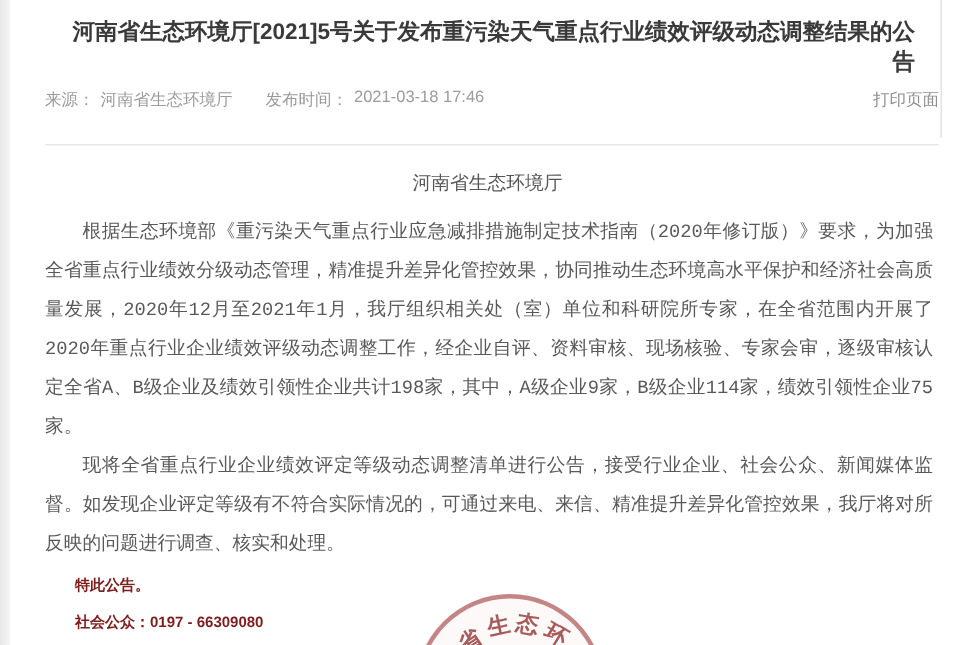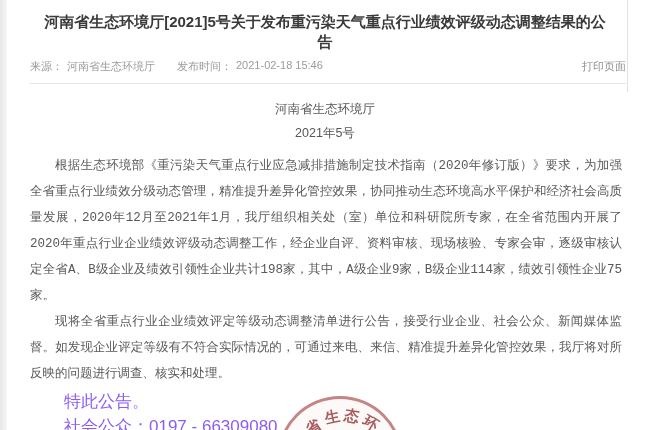--- a/index.html
+++ b/index.html
@@ -14,29 +14,29 @@
   .edge-strip-left {
     position: absolute; left: 0; top: 0; width: 7px; height: 430px;
     background: linear-gradient(to right, #e7e7e7, #f6f6f6);
   }
   .edge-line-right {
     position: absolute; right: 22px; top: 0; width: 1px; height: 92px;
     background: #e2e2e2;
   }
   .page-title {
     margin: 12px 40px 0 40px;
-    text-align: center;
+    text-align: right;
     font-size: 15px;
     font-weight: bold;
     color: #3a3a3a;
     line-height: 20px;
   }
   .meta-bar {
     margin: 7px 24px 0 30px;
-    padding-bottom: 9px;
+    padding-bottom: 22px;
     border-bottom: 1px solid #e6e6e6;
     font-size: 11px;
     color: #9b9b9b;
     display: flex;
     align-items: center;
   }
   .meta-left { display: flex; gap: 4px; }
   .meta-time { margin-left: 18px; }
   .print-link {
     margin-left: auto;
@@ -48,21 +48,21 @@
   .doc-header .line { line-height: 23px; margin-bottom: 1px; }
   .doc-type { letter-spacing: 6px; }
   .body-text {
     margin: 8px 28px 0 30px;
     font-size: 12.5px;
     line-height: 26px;
     color: #595959;
     text-align: justify;
   }
   .body-text p { text-indent: 2em; font-family: Liberation Mono, monospace; }
-  .plain-line { text-indent: 2em; line-height: 23px; font-size: 17px; color: #8b5cf6; }
+  .plain-line { text-indent: 2em; line-height: 23px; font-size: 10px; color: #7f1d1d; font-weight: bold; }
   .contact-block { margin: 2px 28px 0 30px; }
   .seal {
     position: absolute;
     left: 277px;
     top: 396px;
     width: 126px;
     height: 126px;
     border: 3px solid rgba(178, 95, 95, 0.75);
     border-radius: 50%;
     background: rgba(210, 140, 140, 0.05);
@@ -85,28 +85,27 @@
 <div class="edge-strip-left"></div>
 <div class="edge-line-right"></div>
 
 <h1 class="page-title">河南省生态环境厅[2021]5号关于发布重污染天气重点行业绩效评级动态调整结果的公告</h1>
 
 <div class="meta-bar">
   <div class="meta-left">
     <span>来源：</span>
       <span>河南省生态环境厅</span>
     <span class="meta-time">发布时间：</span>
-      <span>2021-02-18 15:46</span>
+      <span>2021-03-18 17:46</span>
   </div>
   <a class="print-link">打印页面</a>
 </div>
 
 <div class="doc-header">
   <div class="line">河南省生态环境厅</div>
-  <div class="line">2021年5号</div>
 </div>
 
 <div class="body-text">
   <p>根据生态环境部《重污染天气重点行业应急减排措施制定技术指南（2020年修订版）》要求，为加强全省重点行业绩效分级动态管理，精准提升差异化管控效果，协同推动生态环境高水平保护和经济社会高质量发展，2020年12月至2021年1月，我厅组织相关处（室）单位和科研院所专家，在全省范围内开展了2020年重点行业企业绩效评级动态调整工作，经企业自评、资料审核、现场核验、专家会审，逐级审核认定全省A、B级企业及绩效引领性企业共计198家，其中，A级企业9家，B级企业114家，绩效引领性企业75家。</p>
   <p>现将全省重点行业企业绩效评定等级动态调整清单进行公告，接受行业企业、社会公众、新闻媒体监督。如发现企业评定等级有不符合实际情况的，可通过来电、来信、精准提升差异化管控效果，我厅将对所反映的问题进行调查、核实和处理。</p>
 </div>
 
 <div class="plain-line" style="margin: 3px 28px 0 30px;">特此公告。</div>
 
 <div class="contact-block">

